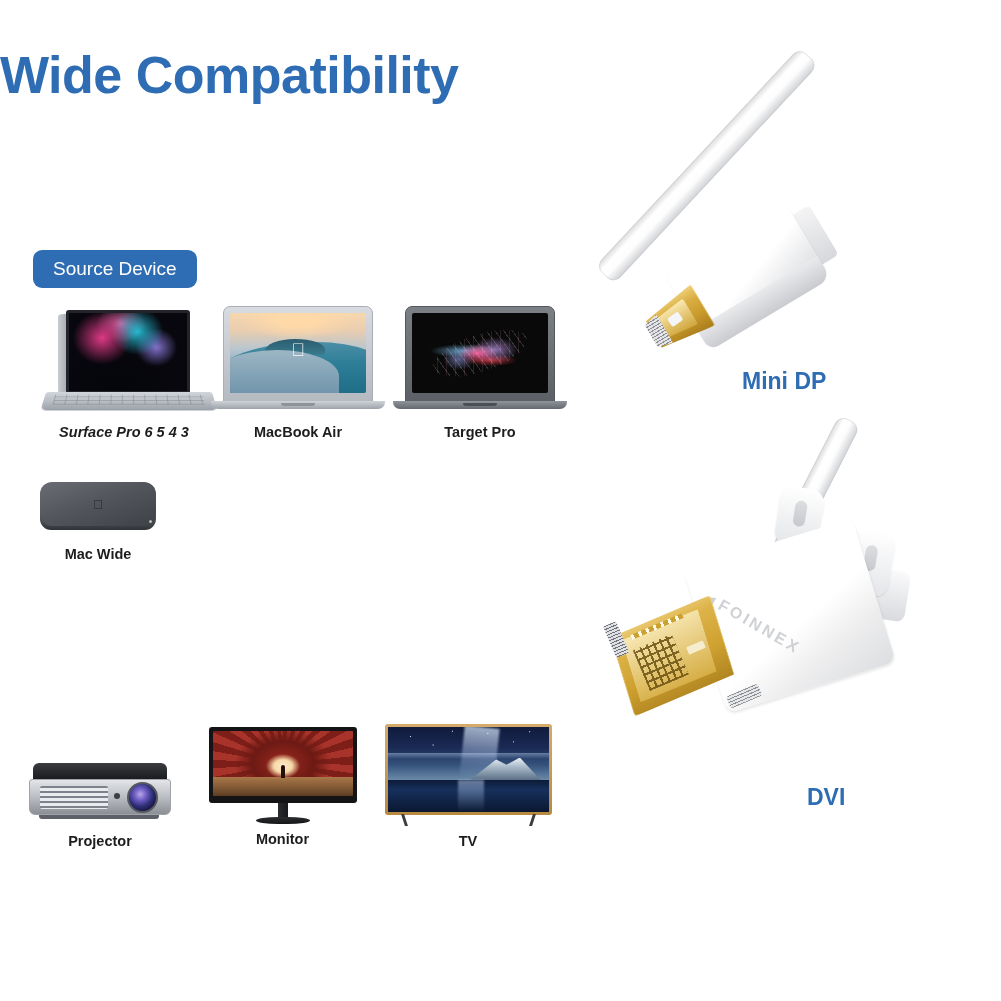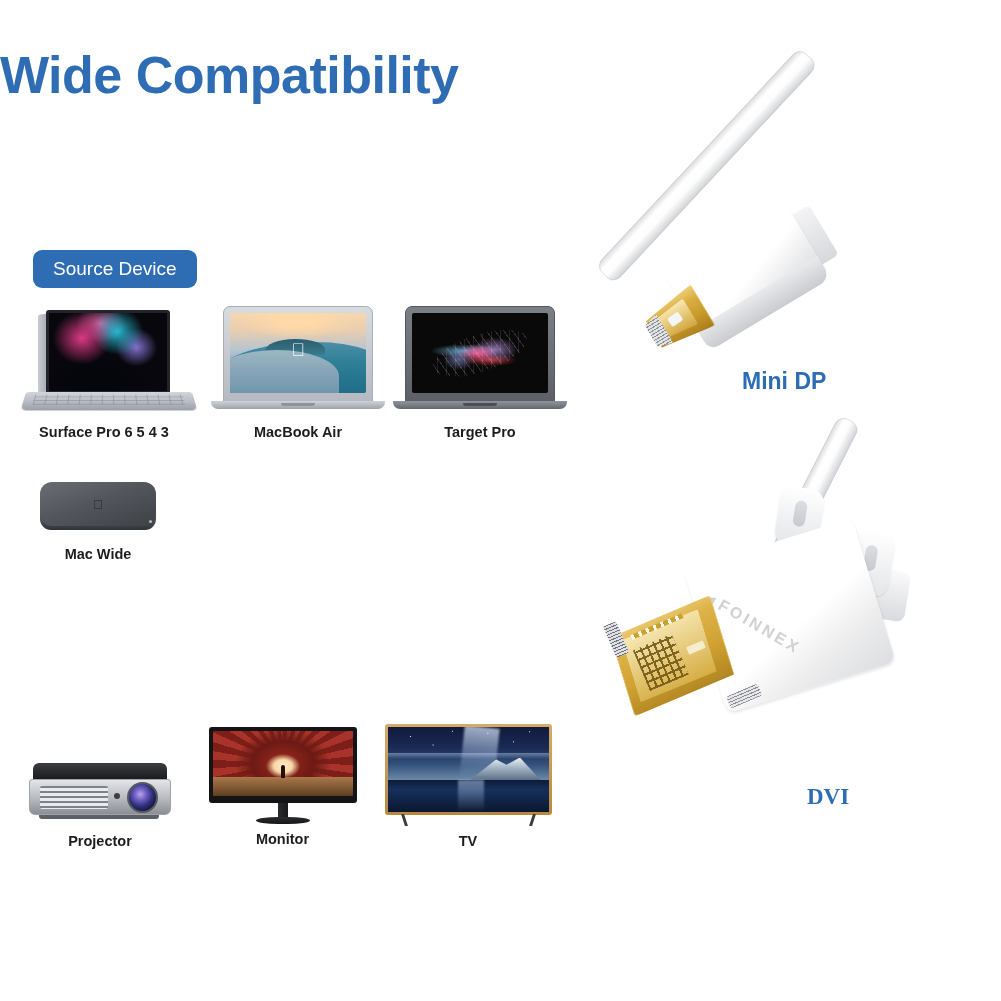--- a/index.html
+++ b/index.html
@@ -54,21 +54,21 @@
   }
   .device-label {
     font-size: 14.5px;
     font-weight: bold;
     color: #1d1d1d;
     margin-top: 6px;
     white-space: nowrap;
   }
 
   
-  #dev-surface { left: 4px; top: 300px; width: 200px; }
+  #dev-surface { left: 24px; top: 300px; width: 200px; font-style: italic; }
   .sp-wrap { width: 180px; height: 118px; }
   .sp-screen {
     position: absolute; left: 32px; top: 10px;
     width: 124px; height: 84px;
     background: #0b0b10;
     border: 3px solid #23242a;
     border-radius: 3px;
     overflow: hidden;
     box-sizing: border-box;
   }
@@ -386,21 +386,21 @@
     width: 401px; height: 740px;
   }
   .conn-label {
     position: absolute;
     font-size: 23px;
     font-weight: bold;
     color: #2E6DB4;
     white-space: nowrap;
   }
   #label-mdp { left: 742px; top: 368px; }
-  #label-dvi { left: 807px; top: 784px; font-family: Liberation Serif, serif; }
+  #label-dvi { left: 807px; top: 784px; }
 
   
   .cable-seg {
     position: absolute;
     background: linear-gradient(90deg,#d9dadc 0%, #ffffff 28%, #fdfdfd 58%, #cfd1d4 100%);
     border-radius: 10px;
   }
   #cable-top {
     left: 196px; top: -34px;
     width: 26px; height: 300px;

